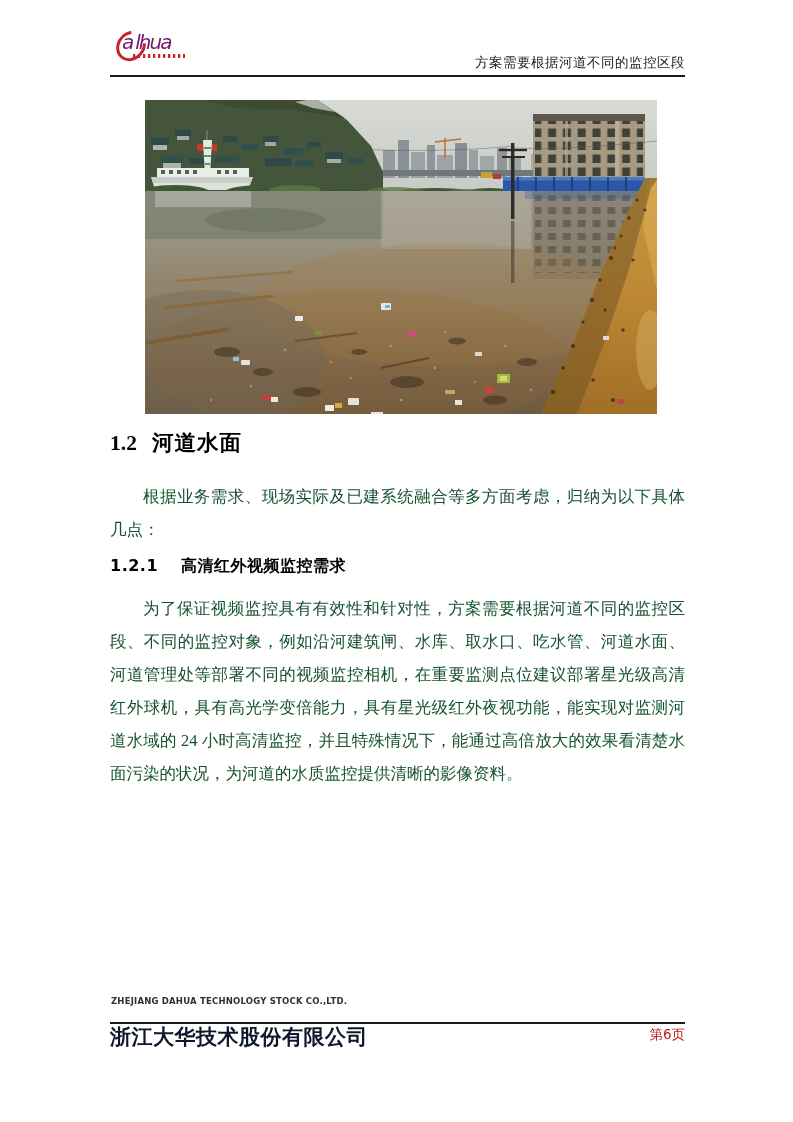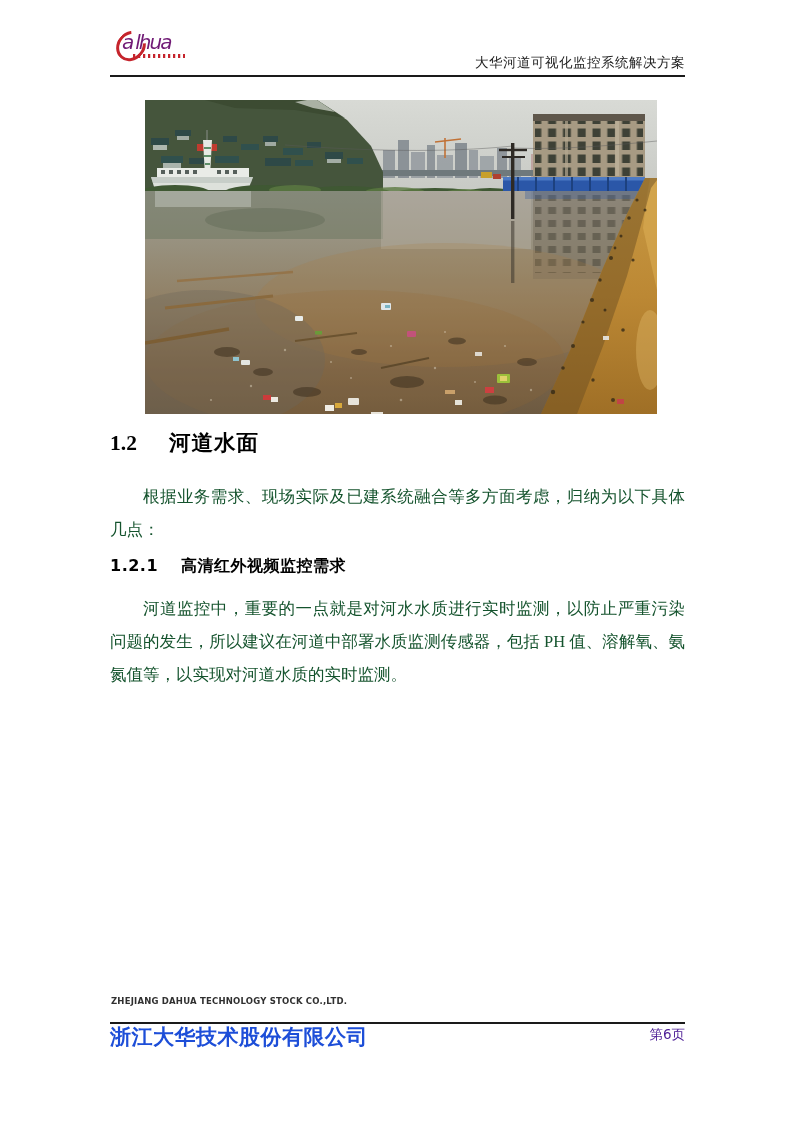--- a/index.html
+++ b/index.html
@@ -34,62 +34,62 @@
   }
   .header-rule { position:absolute; left:110px; right:108px; top:75px; border-top:2px solid #1a1a1a; }
 
   
   .photo { position:absolute; left:145px; top:100px; width:512px; height:314px; margin:0; }
   .photo svg { display:block; }
 
   
   main { position:absolute; left:110px; top:430px; width:575px; }
   h1.sec { margin:0 0 24px; font-size:21.5px; line-height:26px; font-weight:bold; }
-  h1.sec .num { font-family:"Liberation Serif",serif; margin-right:32px; }
+  h1.sec .num { font-family:"Liberation Serif",serif; margin-right:15px; }
   h1.sec .ttl { font-family:"DejaVu Sans","Liberation Sans",sans-serif; letter-spacing:1px; }
   h2.sub {
     margin:0 0 14px; font-size:16px; line-height:24px; font-weight:bold;
     font-family:"DejaVu Sans","Liberation Sans",sans-serif;
   }
   h2.sub .num { margin-right:23px; letter-spacing:0.5px; }
   h2.sub .ttl { letter-spacing:0.5px;text-align:right; }
   p.body {
     margin:0 0 8px; font-size:16.5px; line-height:33px;
     text-indent:2em; text-align:justify; color:#14532d;
   }
 
   
   .footer-rule { position:absolute; left:110px; right:108px; top:1022px; border-top:2px solid #1a1a1a; }
   .company-cn {
     position:absolute; left:110px; top:1023px;
     font-family:"DejaVu Sans","Liberation Sans",sans-serif;
-    font-weight:bold; font-size:21px; letter-spacing:0.5px; color:#1d4ed8;
+    font-weight:bold; font-size:21px; letter-spacing:0.5px; color:#0f172a;
   }
   .company-en {
     position:absolute; left:111px; top:996px;
     font-family:"DejaVu Sans","Liberation Sans",sans-serif;
     font-size:8.5px; letter-spacing:0.2px; color:#303030; font-weight:bold;
   }
   .page-num {
     position:absolute; right:108px; top:1026px;
     font-family:"DejaVu Sans","Liberation Sans",sans-serif;
-    font-size:13.5px; color:#4c1d95;
+    font-size:13.5px; color:#b91c1c;
   }
 </style>
 </head>
 <body>
 
 <div class="page">
 
   <header>
     <div class="logo">
       <div class="logo-word"><span class="logo-a">a</span><span>lhua</span></div>
       <div class="logo-tagline"></div>
     </div>
-    <div class="header-title">大华河道可视化监控系统解决方案</div>
+    <div class="header-title">方案需要根据河道不同的监控区段</div>
     <div class="header-rule"></div>
   </header>
 
   <figure class="photo">
     <svg viewBox="0 0 512 314" width="512" height="314" aria-hidden="true">
       <defs>
         <linearGradient id="sky" x1="0" y1="0" x2="0" y2="1">
           <stop offset="0" stop-color="#d8dad5"></stop>
             <stop offset="1" stop-color="#c5c7c2"></stop>
         </linearGradient>
@@ -319,22 +319,22 @@
           <circle cx="300" cy="232" r="1"></circle>
       </g>
     </svg>
   </figure>
 
   <main>
     <h1 class="sec"><span class="num">1.2</span><span class="ttl">河道水面</span></h1>
     <p class="body">根据业务需求、现场实际及已建系统融合等多方面考虑，归纳为以下具体几点：</p>
 
     <h2 class="sub"><span class="num">1.2.1</span><span class="ttl">高清红外视频监控需求</span></h2>
-
-    <p class="body">河道监控中，重要的一点就是对河水水质进行实时监测，以防止严重污染问题的发生，所以建议在河道中部署水质监测传感器，包括 PH 值、溶解氧、氨氮值等，以实现对河道水质的实时监测。</p>
+    <p class="body">为了保证视频监控具有有效性和针对性，方案需要根据河道不同的监控区段、不同的监控对象，例如沿河建筑闸、水库、取水口、吃水管、河道水面、河道管理处等部署不同的视频监控相机，在重要监测点位建议部署星光级高清红外球机，具有高光学变倍能力，具有星光级红外夜视功能，能实现对监测河道水域的 24 小时高清监控，并且特殊情况下，能通过高倍放大的效果看清楚水面污染的状况，为河道的水质监控提供清晰的影像资料。</p>
+
   </main>
 
   <footer>
     <div class="footer-rule"></div>
     <div class="company-cn">浙江大华技术股份有限公司</div>
     <div class="company-en">ZHEJIANG DAHUA TECHNOLOGY STOCK CO.,LTD.</div>
     <div class="page-num">第6页</div>
   </footer>
 
 </div>

